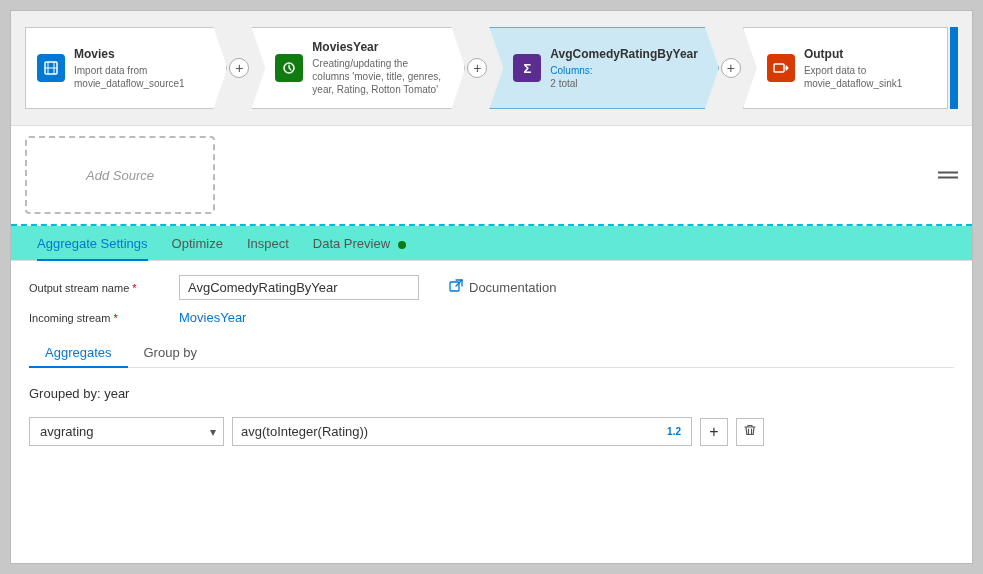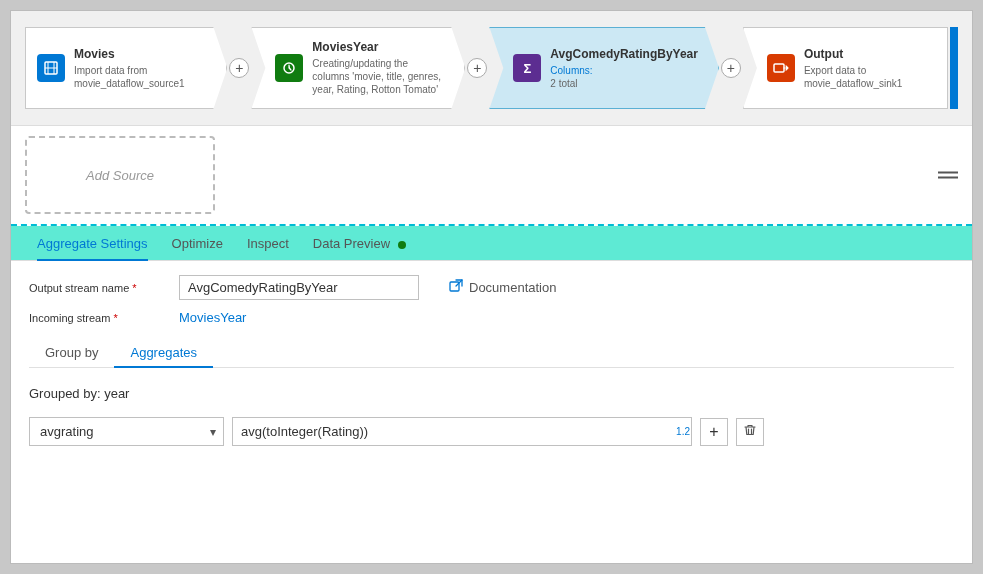--- a/index.html
+++ b/index.html
@@ -365,24 +365,24 @@
       width: 100%;
       border: 1px solid #c0c0c0;
       padding: 6px 30px 6px 8px;
       font-size: 13px;
       color: #333;
       outline: none;
     }
 
     .expr-type-badge {
       position: absolute;
-      right: 2px;
+      right: 11px;
       font-size: 10px;
       color: #0078d4;
-      font-weight: 400;
+      font-weight: 700;
       background: white;
     }
 
     .action-btn {
       width: 28px;
       height: 28px;
       border: 1px solid #c0c0c0;
       background: white;
       display: flex;
       align-items: center;
@@ -524,25 +524,25 @@
 
       <div class="form-row">
         <label class="form-label">
           <span>Incoming stream</span>
           <span class="required-star">*</span>
         </label>
         <span class="link-text">MoviesYear</span>
       </div>
 
       <div class="sub-tabs">
+        <div class="sub-tab active">
+          <span>Aggregates</span>
+        </div>
         <div class="sub-tab">
           <span>Group by</span>
-        </div>
-        <div class="sub-tab active">
-          <span>Aggregates</span>
         </div>
       </div>
 
       <div class="grouped-by">Grouped by: year</div>
 
       <div class="aggregates-row">
         <div class="select-wrapper">
           <select class="select-dropdown">
             <option>avgrating</option>
           </select>

